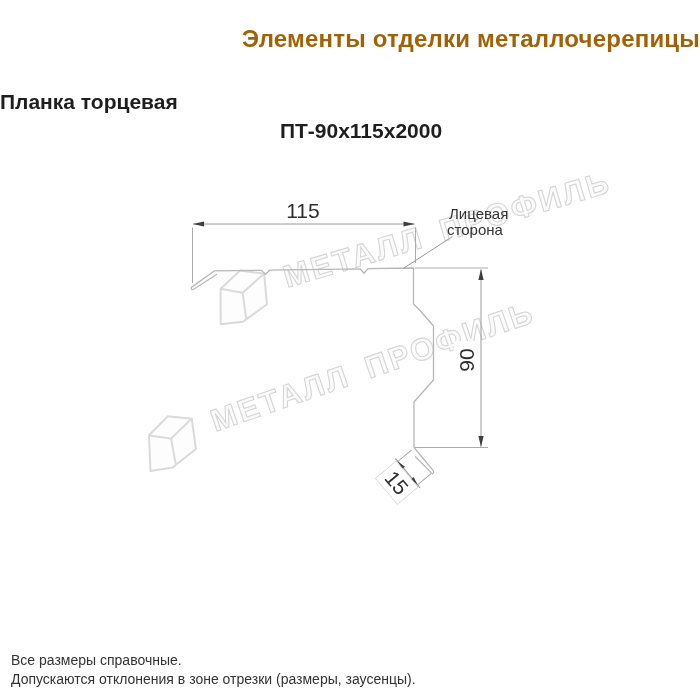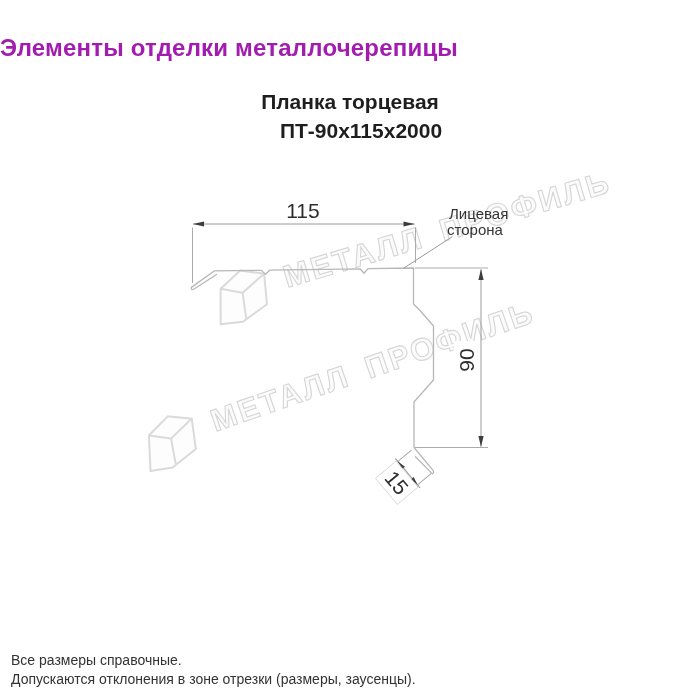--- a/index.html
+++ b/index.html
@@ -1,25 +1,25 @@
 <!DOCTYPE html>
 <html><head>
 <meta charset="utf-8">
 <style>
   html,body{margin:0;padding:0;}
   body{
     width:700px;height:700px;position:relative;background:#ffffff;
     font-family:"Liberation Sans", sans-serif;overflow:hidden;
   }
   .page-title{
-    position:absolute;top:25px;left:0;width:700px;text-align:left;
-    font-size:24px;font-weight:bold;color:#a21caf;letter-spacing:0.2px;margin-top:9px;
+    position:absolute;top:25px;left:0;width:700px;text-align:right;
+    font-size:24px;font-weight:bold;color:#a16207;letter-spacing:0.2px;
   }
   .product-name{
-    position:absolute;top:90px;left:0;width:700px;text-align:center;
+    position:absolute;top:90px;left:0;width:700px;text-align:left;
     font-size:21px;font-weight:bold;color:#1e1e1e;
   }
   .product-code{
     position:absolute;top:119px;left:0;width:688px;text-align:center;
     font-size:21px;font-weight:bold;color:#1e1e1e;margin-left:17px;
   }
   .footer-note{
     position:absolute;left:11px;font-size:14px;color:#333333;
   }
   .footer-note.n1{top:652px;text-align:center;}

